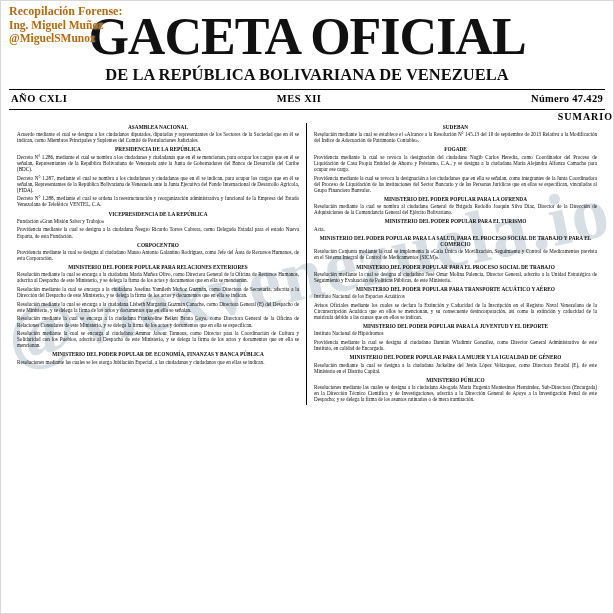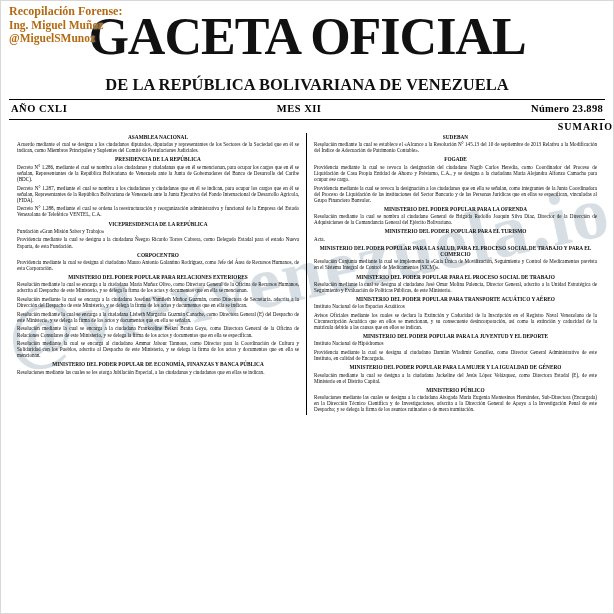--- a/index.html
+++ b/index.html
@@ -69,21 +69,21 @@
     color: #111111;
     white-space: nowrap;
   }
   .masthead .subtitle {
     font-family: "Liberation Serif", serif;
     font-weight: bold;
     font-size: 16.5px;
     line-height: 19px;
     letter-spacing: 0px;
     color: #111111;
-    margin-top: 12px;
+    margin-top: 2px;
     white-space: nowrap;
   }
   .rule {
     border: none;
     border-top: 1.5px solid #000;
     margin: 5px 8px 0 8px;
   }
   .rule.thin {
     border-top: 1px solid #000;
     margin-top: 2px;
@@ -165,21 +165,21 @@
   <div class="masthead">
     <div class="title">GACETA OFICIAL</div>
     <div class="subtitle">DE LA REPÚBLICA BOLIVARIANA DE VENEZUELA</div>
   </div>
 
   <hr class="rule">
 
   <div class="issueline">
     <div class="seg year">AÑO CXLI</div>
     <div class="seg month">MES XII</div>
-    <div class="seg number">Número 23.898</div>
+    <div class="seg number">Número 47.429</div>
   </div>
 
   <hr class="rule thin">
 
   <div id="sumario-title">SUMARIO</div>
 
   <div class="columns">
     <div class="col left" id="col-left">
         <div class="hd first">ASAMBLEA NACIONAL</div>
         <div class="p">Acuerdo mediante el cual se designa a los ciudadanos diputados, diputadas y representantes de los Sectores de la Sociedad que en él se indican, como Miembros Principales y Suplentes del Comité de Postulaciones Judiciales.</div>

